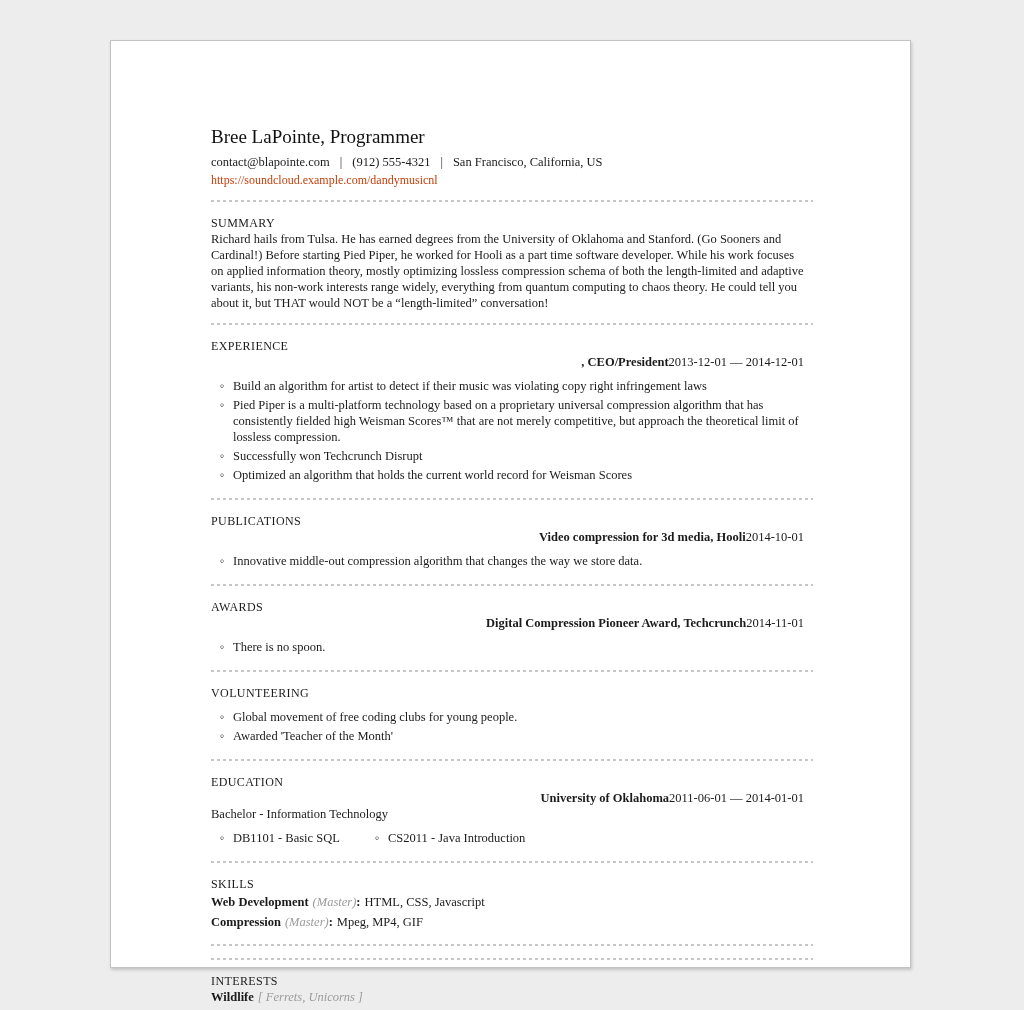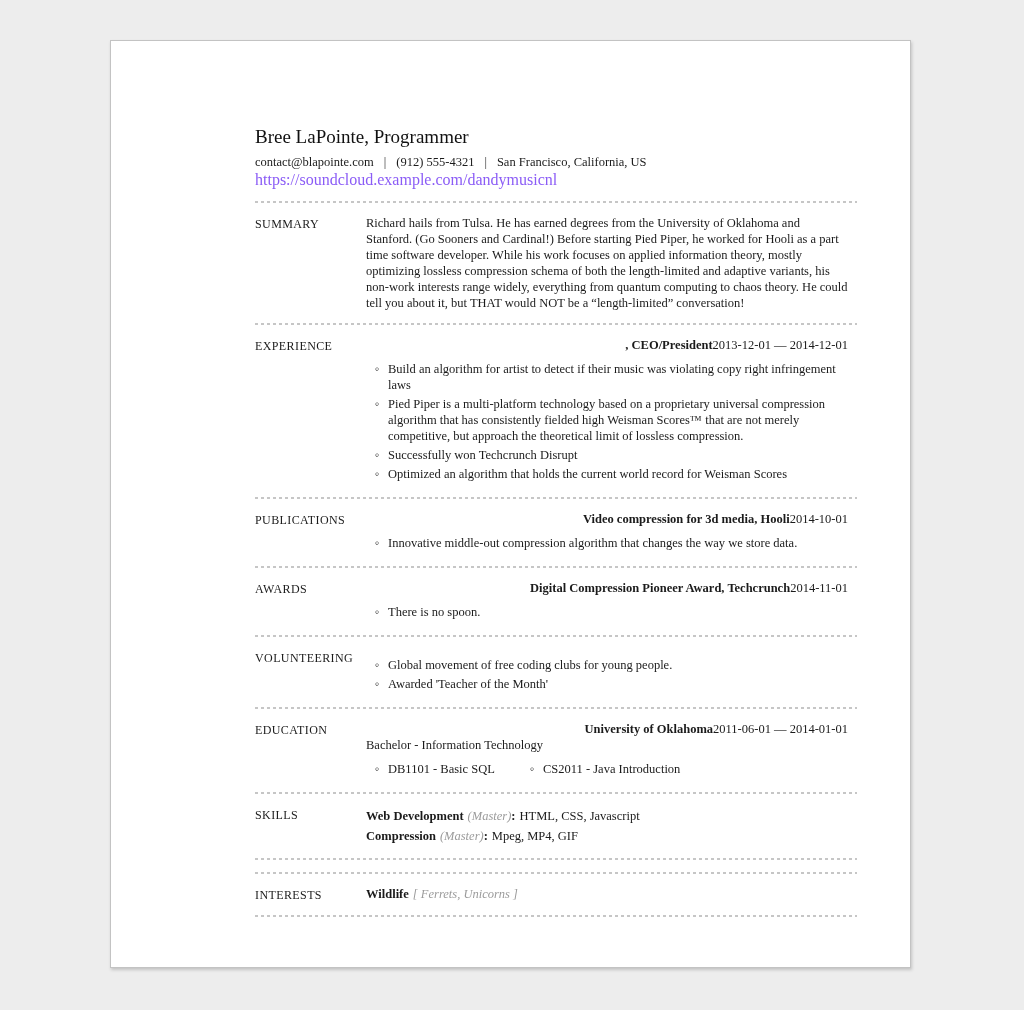--- a/index.html
+++ b/index.html
@@ -10,47 +10,46 @@
     font-family: "Liberation Serif", "DejaVu Serif", serif;
     color: #1b1b1b;
   }
   .page {
     position: absolute;
     left: 110px; top: 40px;
     width: 801px; height: 928px;
     background: #ffffff;
     border: 1px solid #c3c3c3;
     box-shadow: 1px 2px 3px rgba(0,0,0,0.18);
-    padding-left: 44px;
   }
   .content {
     padding: 84px 0 0 100px;
     width: 702px;
   }
   
   .title {
     margin: 0 0 5px 0;
     font-size: 19px;
     font-weight: 400;
     line-height: 24px;
     color: #111;
   }
   .contact-line { font-size: 12.5px; line-height: 16px; color: #1b1b1b; }
   .contact-line .sep { margin: 0 10px; color: #333; }
-  .website { display: inline-block; margin-top: 2px; font-size: 16px; line-height: 16px; color: #8b5cf6; text-decoration: none; cursor: pointer; }
+  .website { display: inline-block; margin-top: 2px; font-size: 12px; line-height: 16px; color: #c2410c; text-decoration: none; cursor: pointer; }
 
   
   .sep-line {
     height: 2px;
     margin: 12px 0;
     background: repeating-linear-gradient(90deg, #c6c6c6 0 3px, transparent 3px 6px);
   }
 
   
-  .section { display: flex; font-size: 12.5px; line-height: 16px; }
+  .section { display: flex; font-size: 12.5px; line-height: 16px; flex-direction: column; }
   .sec-label {
     width: 111px; flex-shrink: 0;
     font-size: 12px; letter-spacing: 0.4px;
     padding-top: 1px;
     color: #1b1b1b;
   }
   .sec-body { flex: 1; padding-right: 9px; }
   .head-row { display: flex; justify-content: flex-end; }
   .head-title { font-weight: 700; }
   .head-dates { white-space: nowrap; font-weight: 400; }

